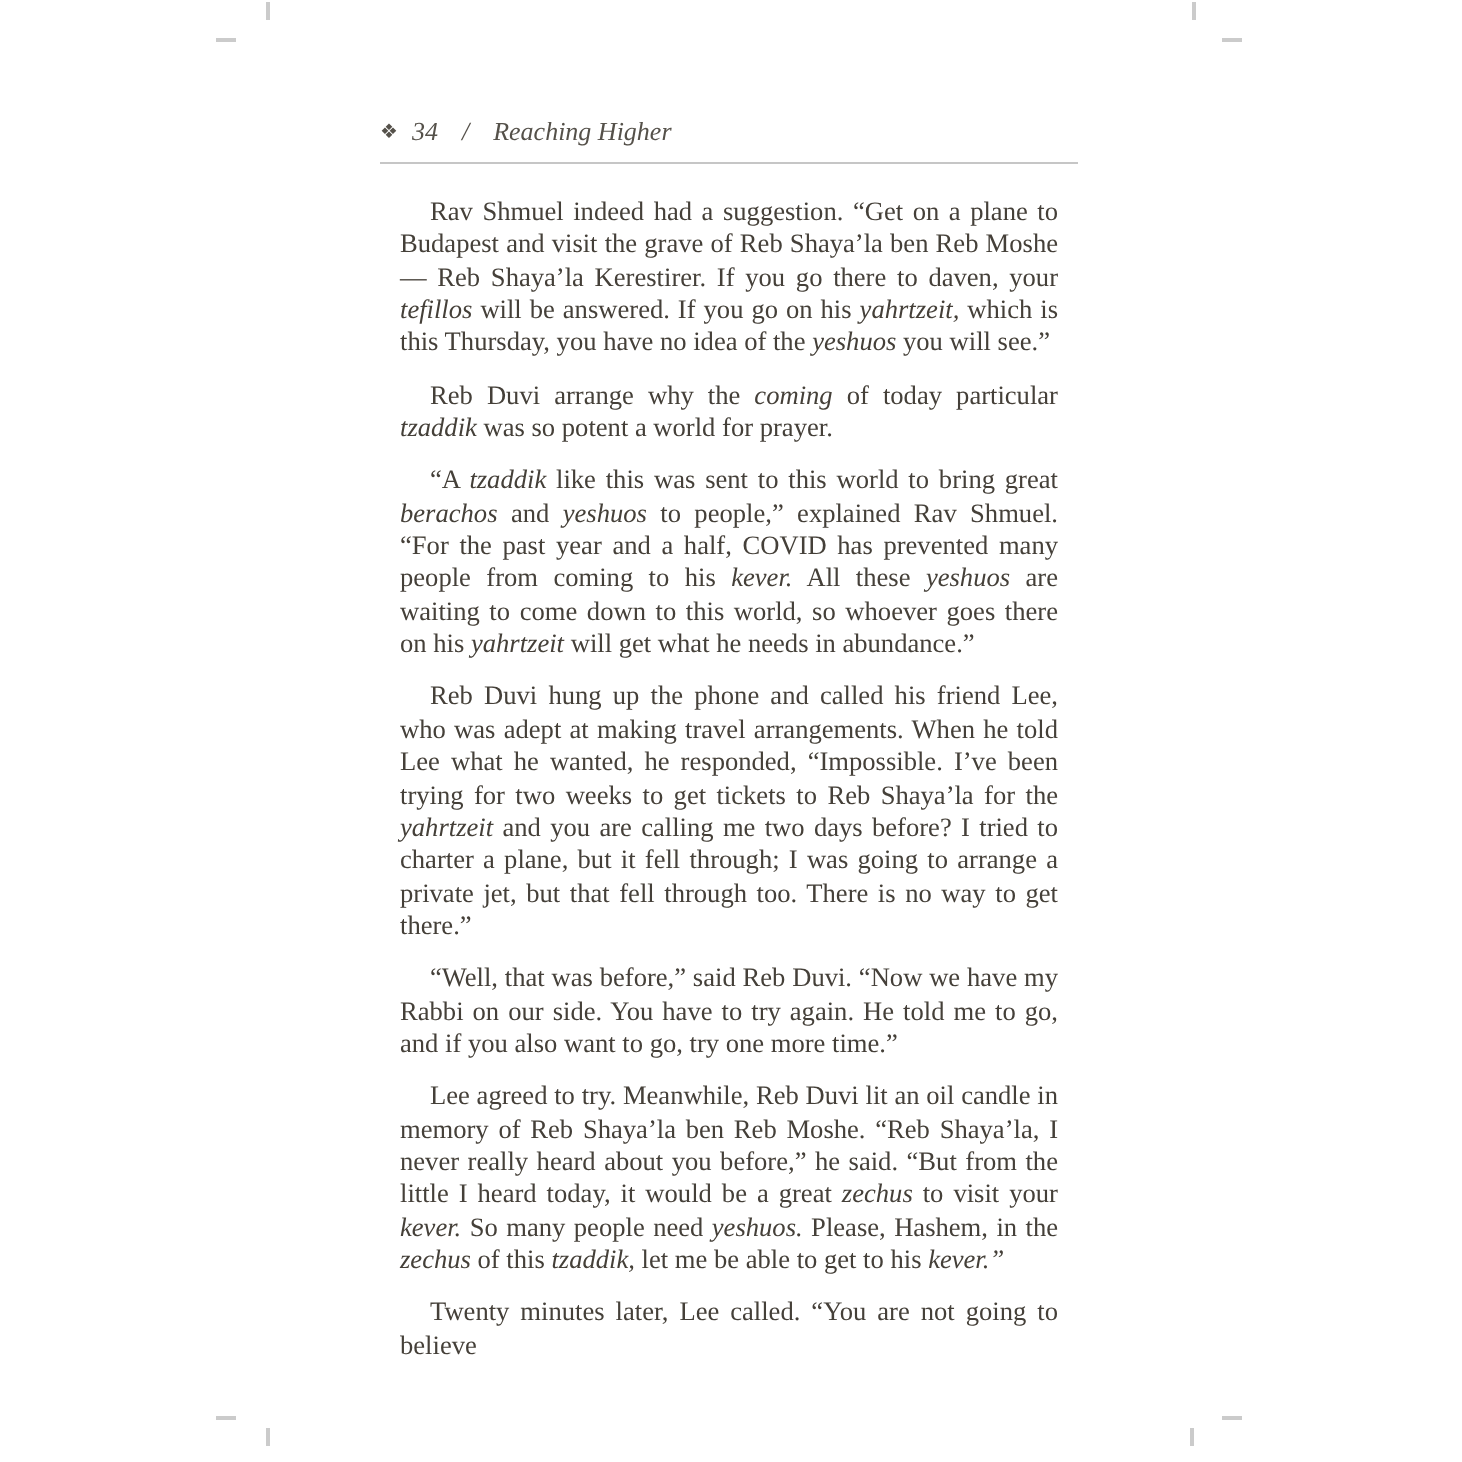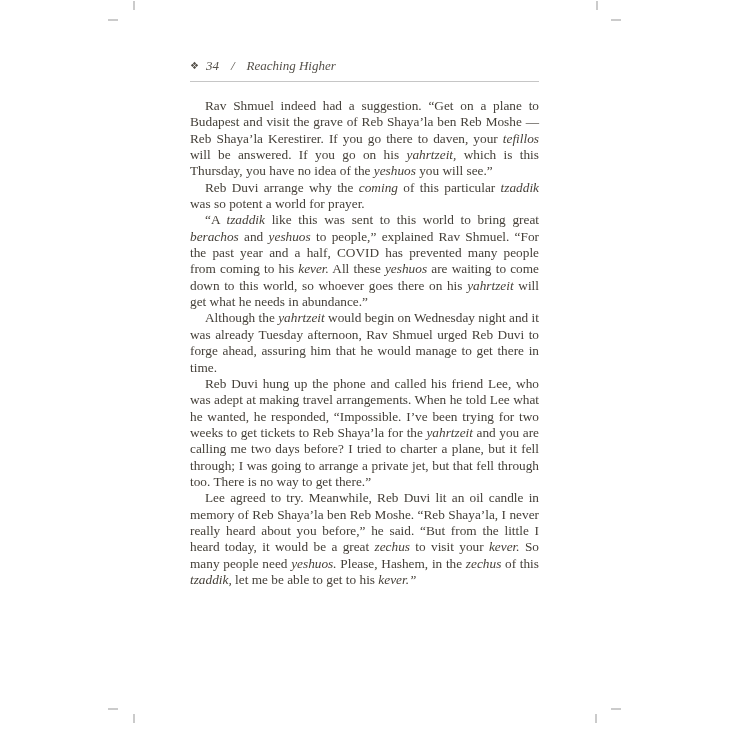--- a/index.html
+++ b/index.html
@@ -50,21 +50,21 @@
   .pagehead .num { margin-right: 12px; }
   .pagehead .sep { margin-right: 12px; font-style: italic; }
   .bodytext {
     margin-top: 16px;
     font-size: 13.3px;
     line-height: 16.35px;
     color: #454039;
     text-align: justify;
   }
   .bodytext p {
-    margin: 0;
+    margin: 10px;
     text-indent: 15px;
   }
   .bodytext em {
     font-style: italic;
   }
 </style>
 </head>
 <body>
 
 <div class="sheet">
@@ -82,21 +82,22 @@
 
     <div class="pagehead">
       <span class="orn">❖</span>
       <span class="num">34</span>
       <span class="sep">/</span>
       <span class="title">Reaching Higher</span>
     </div>
 
     <div class="bodytext">
         <p><span>Rav Shmuel indeed had a suggestion. “Get on a plane to Budapest and visit the grave of Reb Shaya’la ben Reb Moshe — Reb Shaya’la Kerestirer. If you go there to daven, your </span><em>tefillos</em><span> will be answered. If you go on his </span><em>yahrtzeit,</em><span> which is this Thursday, you have no idea of the </span><em>yeshuos</em><span> you will see.”</span></p>
-        <p><span>Reb Duvi arrange why the </span><em>coming</em><span> of this particular </span><em>tzaddik</em><span> was so potent a world for prayer.</span></p>
+        <p><span>Reb Duvi arrange why the </span><em>coming</em><span> of today particular </span><em>tzaddik</em><span> was so potent a world for prayer.</span></p>
         <p><span>“A </span><em>tzaddik</em><span> like this was sent to this world to bring great </span><em>berachos</em><span> and </span><em>yeshuos</em><span> to people,” explained Rav Shmuel. “For the past year and a half, COVID has prevented many people from coming to his </span><em>kever.</em><span> All these </span><em>yeshuos</em><span> are waiting to come down to this world, so whoever goes there on his </span><em>yahrtzeit</em><span> will get what he needs in abundance.”</span></p>
-        <p><span>Although the </span><em>yahrtzeit</em><span> would begin on Wednesday night and it was already Tuesday afternoon, Rav Shmuel urged Reb Duvi to forge ahead, assuring him that he would manage to get there in time.</span></p>
         <p><span>Reb Duvi hung up the phone and called his friend Lee, who was adept at making travel arrangements. When he told Lee what he wanted, he responded, “Impossible. I’ve been trying for two weeks to get tickets to Reb Shaya’la for the </span><em>yahrtzeit</em><span> and you are calling me two days before? I tried to charter a plane, but it fell through; I was going to arrange a private jet, but that fell through too. There is no way to get there.”</span></p>
+        <p><span>“Well, that was before,” said Reb Duvi. “Now we have my Rabbi on our side. You have to try again. He told me to go, and if you also want to go, try one more time.”</span></p>
         <p><span>Lee agreed to try. Meanwhile, Reb Duvi lit an oil candle in memory of Reb Shaya’la ben Reb Moshe. “Reb Shaya’la, I never really heard about you before,” he said. “But from the little I heard today, it would be a great </span><em>zechus</em><span> to visit your </span><em>kever.</em><span> So many people need </span><em>yeshuos.</em><span> Please, Hashem, in the </span><em>zechus</em><span> of this </span><em>tzaddik,</em><span> let me be able to get to his </span><em>kever.”</em></p>
+        <p><span>Twenty minutes later, Lee called. “You are not going to believe</span></p>
       </div>
 
   </div>
 </div>
 
 </body></html>

